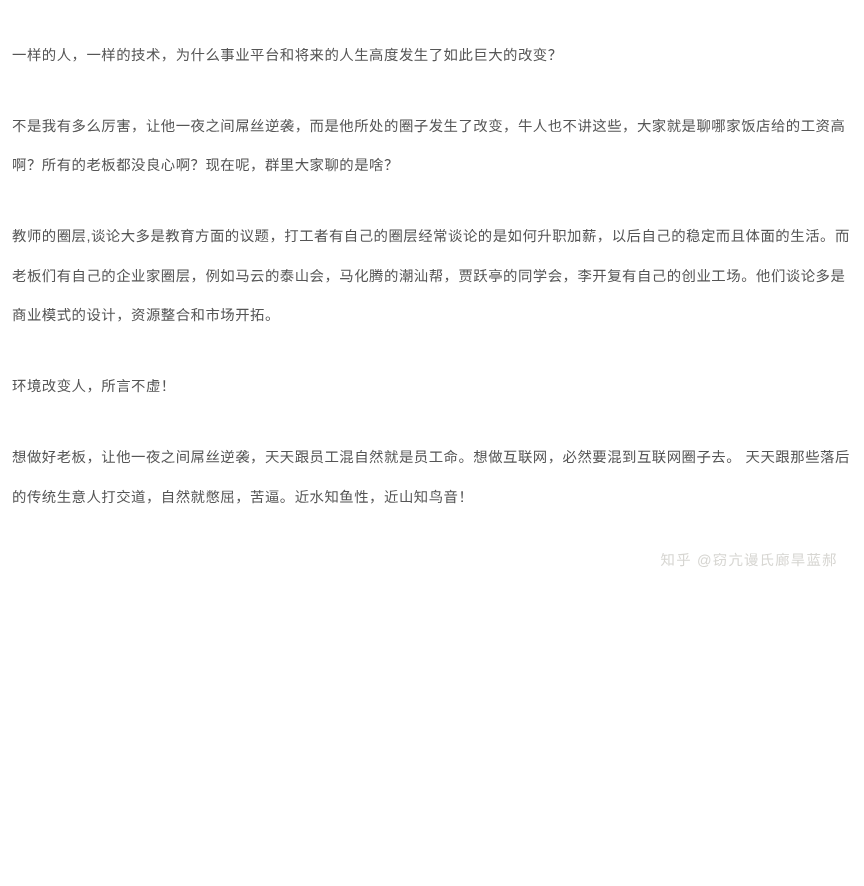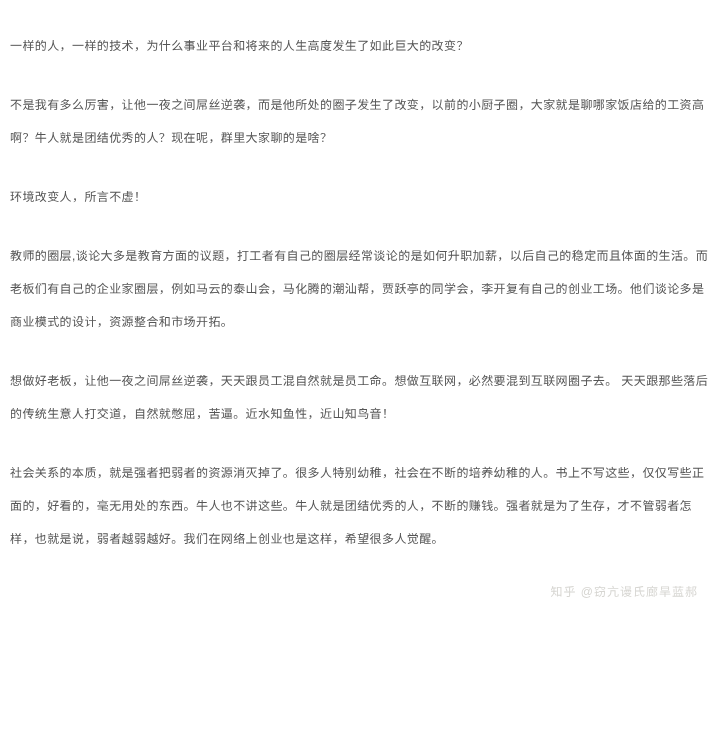--- a/index.html
+++ b/index.html
@@ -34,19 +34,18 @@
     letter-spacing: 1px;
     color: #d7d6d2;
     user-select: none;
   }
 </style>
 </head>
 <body>
 
 <main class="article">
   <p>一样的人，一样的技术，为什么事业平台和将来的人生高度发生了如此巨大的改变？</p>
-  <p>不是我有多么厉害，让他一夜之间屌丝逆袭，而是他所处的圈子发生了改变，以前的小厨子圈，大家就是聊哪家饭店给的工资高啊？牛人就是团结优秀的人？现在呢，群里大家聊的是啥？</p>
+  <p>不是我有多么厉害，让他一夜之间屌丝逆袭，而是他所处的圈子发生了改变，牛人也不讲这些，大家就是聊哪家饭店给的工资高啊？所有的老板都没良心啊？现在呢，群里大家聊的是啥？</p>
+  <p>教师的圈层,谈论大多是教育方面的议题，打工者有自己的圈层经常谈论的是如何升职加薪，以后自己的稳定而且体面的生活。而老板们有自己的企业家圈层，例如马云的泰山会，马化腾的潮汕帮，贾跃亭的同学会，李开复有自己的创业工场。他们谈论多是商业模式的设计，资源整合和市场开拓。</p>
   <p>环境改变人，所言不虚！</p>
-  <p>教师的圈层,谈论大多是教育方面的议题，打工者有自己的圈层经常谈论的是如何升职加薪，以后自己的稳定而且体面的生活。而老板们有自己的企业家圈层，例如马云的泰山会，马化腾的潮汕帮，贾跃亭的同学会，李开复有自己的创业工场。他们谈论多是商业模式的设计，资源整合和市场开拓。</p>
   <p>想做好老板，让他一夜之间屌丝逆袭，天天跟员工混自然就是员工命。想做互联网，必然要混到互联网圈子去。 天天跟那些落后的传统生意人打交道，自然就憋屈，苦逼。近水知鱼性，近山知鸟音！</p>
-  <p>社会关系的本质，就是强者把弱者的资源消灭掉了。很多人特别幼稚，社会在不断的培养幼稚的人。书上不写这些，仅仅写些正面的，好看的，毫无用处的东西。牛人也不讲这些。牛人就是团结优秀的人，不断的赚钱。强者就是为了生存，才不管弱者怎样，也就是说，弱者越弱越好。我们在网络上创业也是这样，希望很多人觉醒。</p>
   <div class="watermark">知乎 @窃亢谩氏廊旱蓝郝</div>
 </main>
 
 </body></html>

